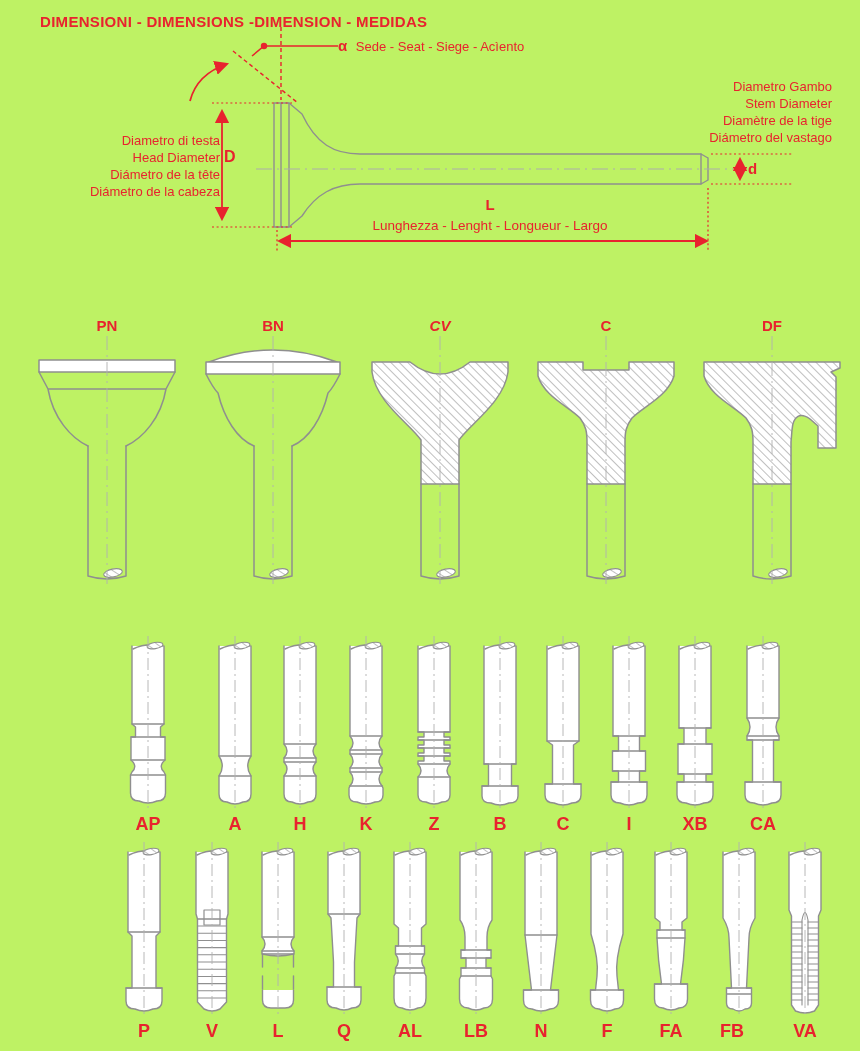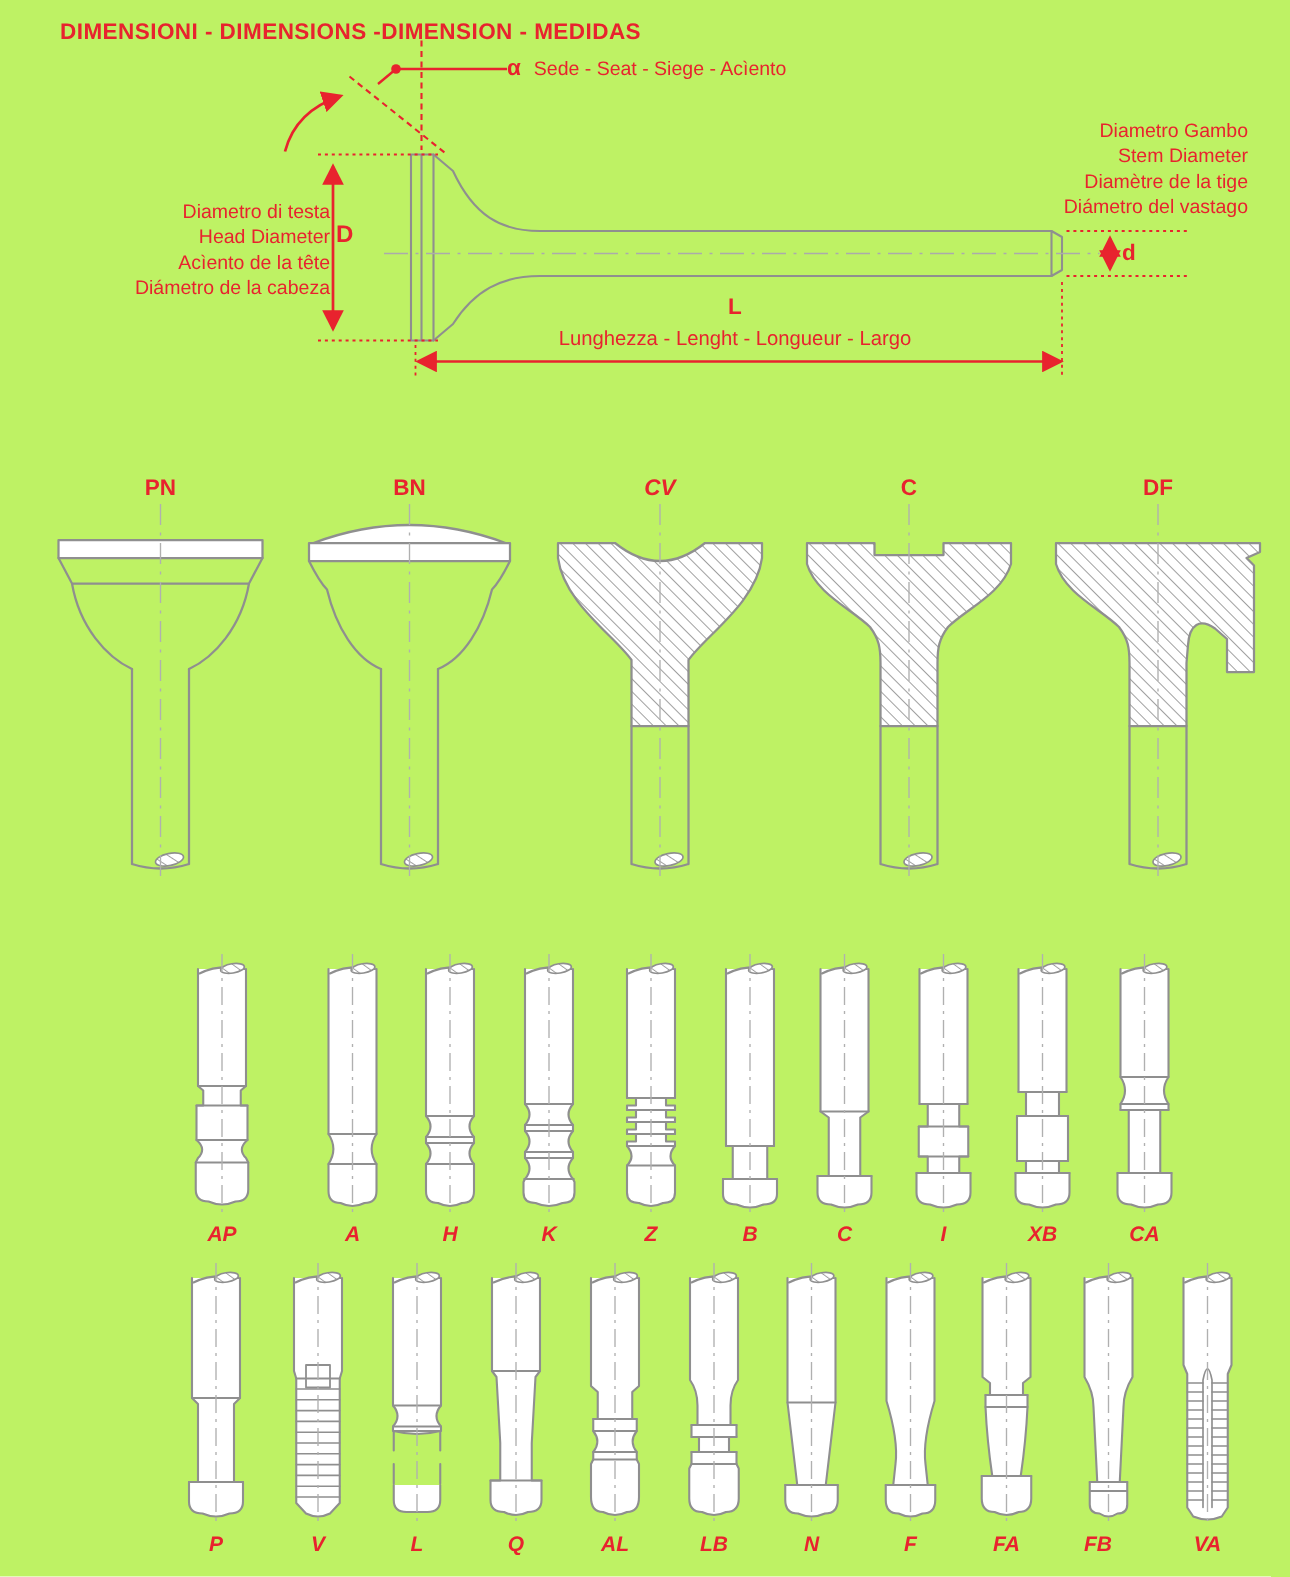--- a/index.html
+++ b/index.html
@@ -4,21 +4,21 @@
 <style>
   html,body{margin:0;padding:0;background:#fff;}
   #page{position:relative;width:860px;height:1051px;background:#bef264;overflow:hidden;
         font-family:"Liberation Sans",sans-serif;}
   .sec-title{position:absolute;font-size:15px;font-weight:700;letter-spacing:.3px;color:var(--red);white-space:nowrap;}
   .ann{position:absolute;font-size:13px;color:var(--red);line-height:17px;white-space:nowrap;}
   .ann div{white-space:nowrap;}
   .dim-letter{position:absolute;font-weight:700;color:var(--red);}
   .fig-label{position:absolute;text-align:center;font-weight:700;color:var(--red);}
   .head-label{font-size:15px;}
-  .stem-label{font-size:14px;font-style:italic;}
+  .stem-label{font-size:18px;}
   svg{position:absolute;overflow:visible;}
 </style>
 </head>
 <body>
 
 <svg width="0" height="0" style="position:absolute" aria-hidden="true">
   <defs>
     <pattern id="hatchp" width="6" height="6" patternUnits="userSpaceOnUse" patternTransform="rotate(-45)">
       <rect width="6" height="6" fill="#fff"></rect>
       <line x1="0" y1="0" x2="0" y2="6" stroke="#9d9d9d" stroke-width="1.3"></line>
@@ -58,21 +58,21 @@
   </svg>
 
   <div class="ann" style="left:338px;top:37px;">
     <span style="font-weight:700;font-size:15px;">α</span>
     <span style="margin-left:5px;">Sede - Seat - Siege - Acìento</span>
   </div>
 
   <div class="ann" style="left:30px;top:132px;width:190px;text-align:right;">
     <div>Diametro di testa</div>
     <div>Head Diameter</div>
-    <div>Acìento de la tête</div>
+    <div>Diámetro de la tête</div>
     <div>Diámetro de la cabeza</div>
   </div>
   <div class="dim-letter" style="left:224px;top:148px;font-size:16px;">D</div>
 
   <div class="ann" style="left:640px;top:78px;width:192px;text-align:right;">
     <div>Diametro Gambo</div>
     <div>Stem Diameter</div>
     <div>Diamètre de la tige</div>
     <div>Diámetro del vastago</div>
   </div>

